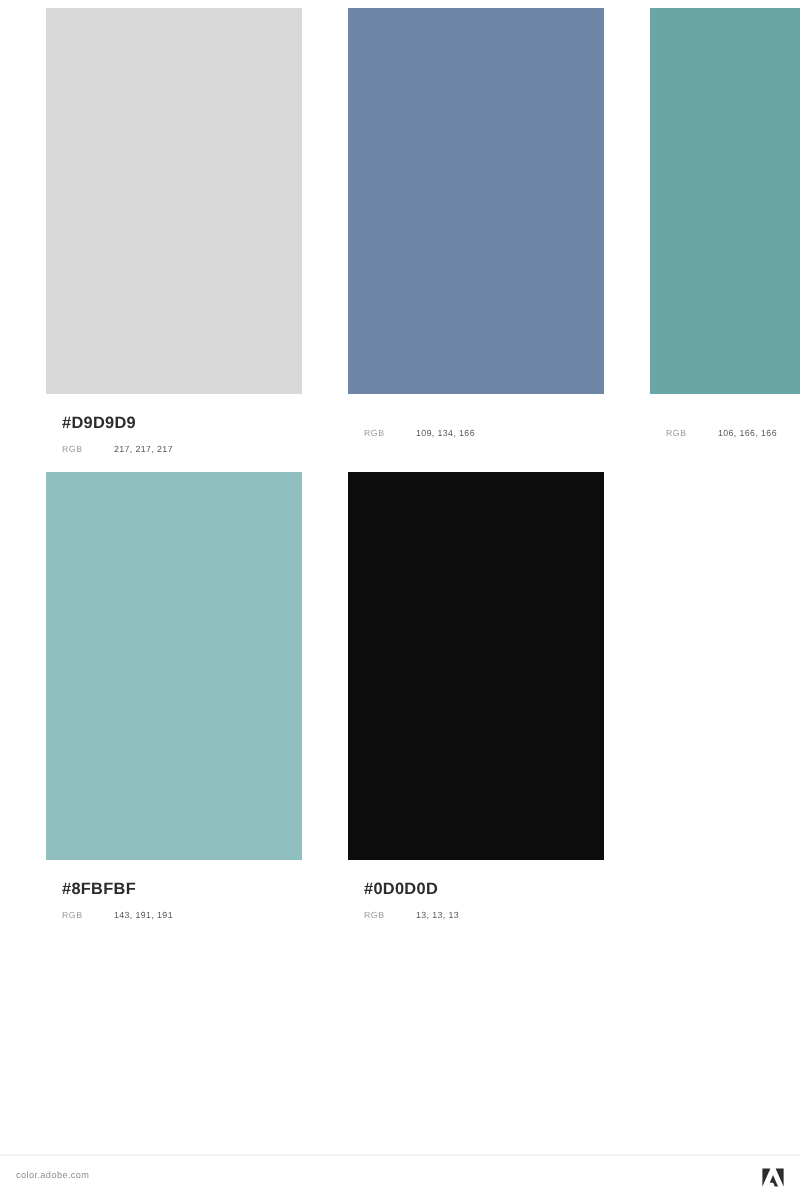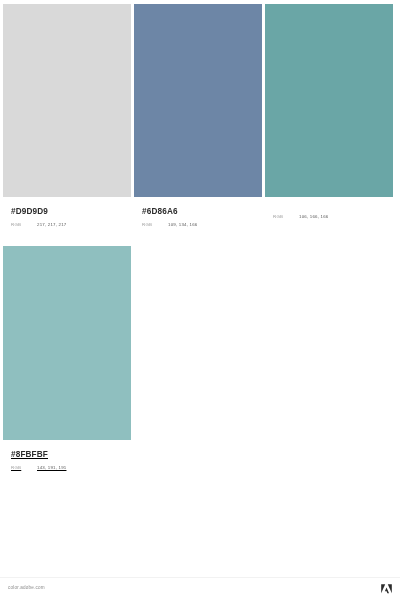--- a/index.html
+++ b/index.html
@@ -43,29 +43,29 @@
 
   .row-one {
     position: absolute;
     left: 0;
     top: 4px;
   }
 
   .row-two {
     position: absolute;
     left: 0;
-    top: 246px;
-    text-decoration: underline;
+    top: 236px;
   }
 
   .swatch-cell {
     display: flex;
     flex-direction: column;
     align-items: flex-start;
     margin-right: 3px;
+    margin-left: 20px;
   }
 
   .swatch-chip {
     width: 128px;
     height: 193px;
     display: block;
   }
 
   .row-two .swatch-chip {
     height: 194px;
@@ -154,21 +154,20 @@
           <div class="swatch-rgb-line">
             <span class="rgb-label">RGB</span>
             <span class="rgb-values">217, 217, 217</span>
           </div>
         </div>
       </div>
 
       <div class="swatch-cell">
         <div class="swatch-chip" style="background:#6D86A6"></div>
         <div class="swatch-meta">
-          <div class="swatch-hex">#6D86A6</div>
           <div class="swatch-rgb-line">
             <span class="rgb-label">RGB</span>
             <span class="rgb-values">109, 134, 166</span>
           </div>
         </div>
       </div>
 
       <div class="swatch-cell">
         <div class="swatch-chip" style="background:#6AA6A6"></div>
         <div class="swatch-meta">
@@ -187,20 +186,30 @@
         <div class="swatch-chip" style="background:#8FBFBF"></div>
         <div class="swatch-meta">
           <div class="swatch-hex">#8FBFBF</div>
           <div class="swatch-rgb-line">
             <span class="rgb-label">RGB</span>
             <span class="rgb-values">143, 191, 191</span>
           </div>
         </div>
       </div>
 
+      <div class="swatch-cell">
+        <div class="swatch-chip" style="background:#0D0D0D"></div>
+        <div class="swatch-meta">
+          <div class="swatch-hex">#0D0D0D</div>
+          <div class="swatch-rgb-line">
+            <span class="rgb-label">RGB</span>
+            <span class="rgb-values">13, 13, 13</span>
+          </div>
+        </div>
+      </div>
 
     </div>
 
   </div>
 
   <div class="footer-bar">
     <div class="footer-url">color.adobe.com</div>
     <svg class="footer-logo" viewBox="0 0 24 24" xmlns="http://www.w3.org/2000/svg">
       <rect x="0" y="0" width="24" height="24" fill="#ffffff"></rect>
       <path d="M2.2 2.2 H9.6 L2.2 19.0 Z" fill="#2C2C2C"></path>

